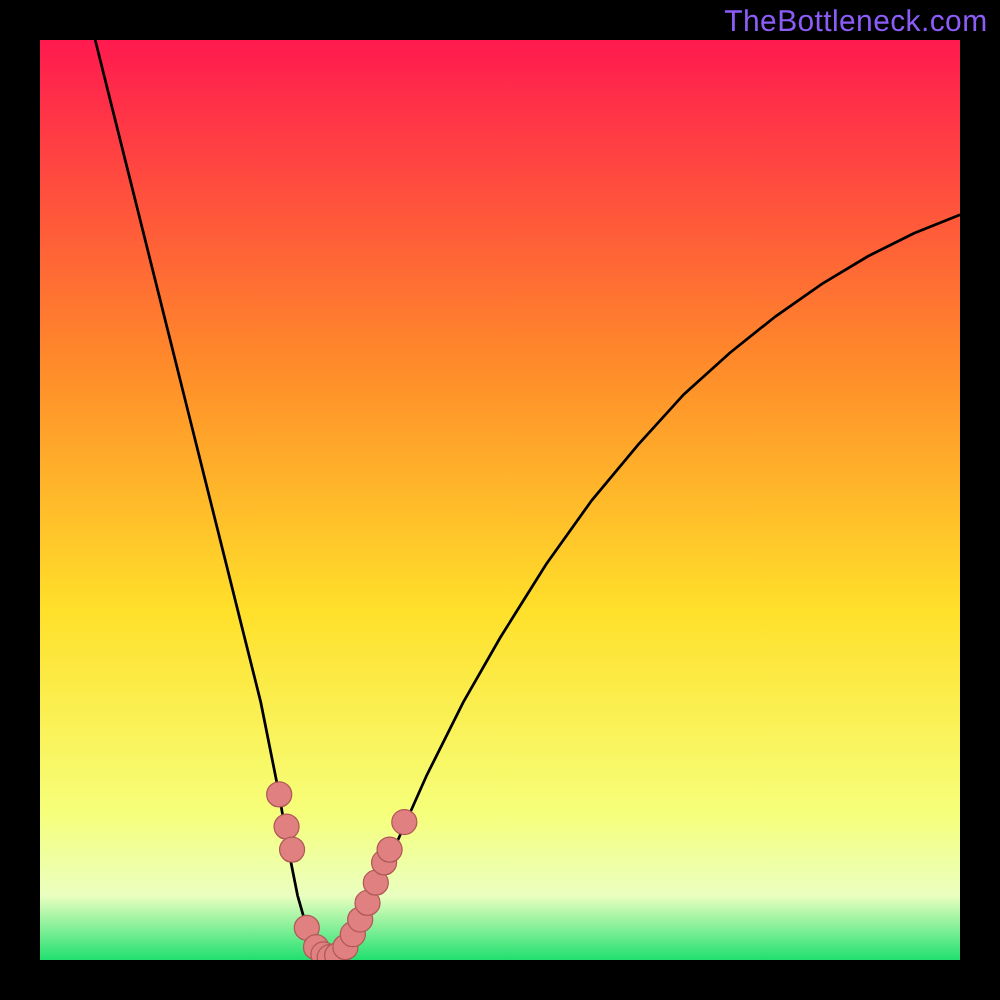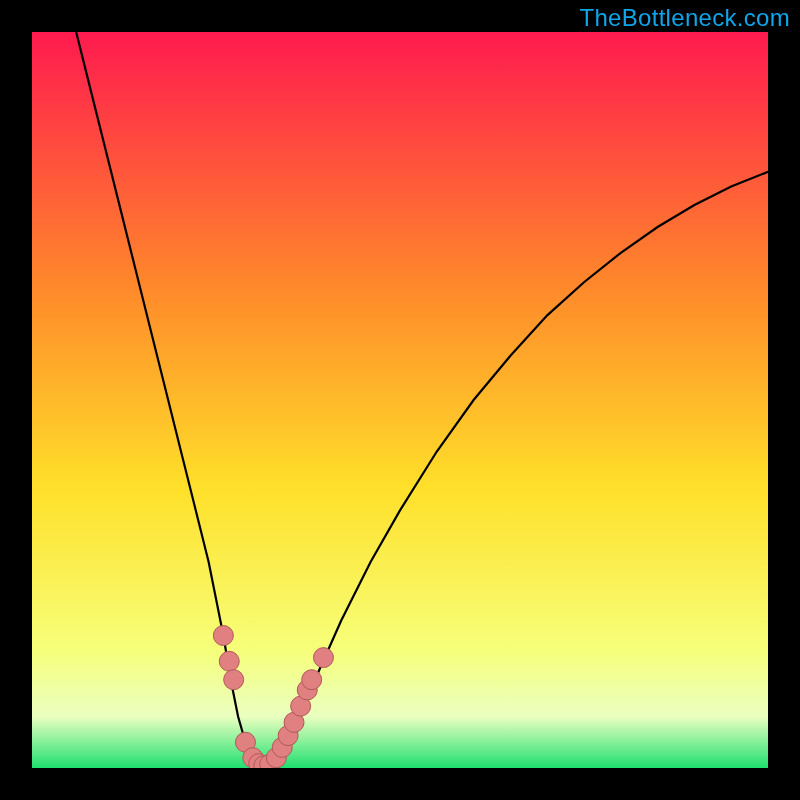--- a/index.html
+++ b/index.html
@@ -18,21 +18,21 @@
     height: 736px;
     overflow: hidden;
   }
   .attribution {
     position: absolute;
     top: 4px;
     right: 10px;
     font-family: Arial, Helvetica, sans-serif;
     font-size: 24px;
     font-weight: 500;
-    color: #0ea5e9;
+    color: #8b5cf6;
     letter-spacing: 0.3px;
   }
   svg { display: block; }
 </style>
 </head>
 <body>
 <div class="frame">
 
   <div class="attribution">TheBottleneck.com</div>
 

